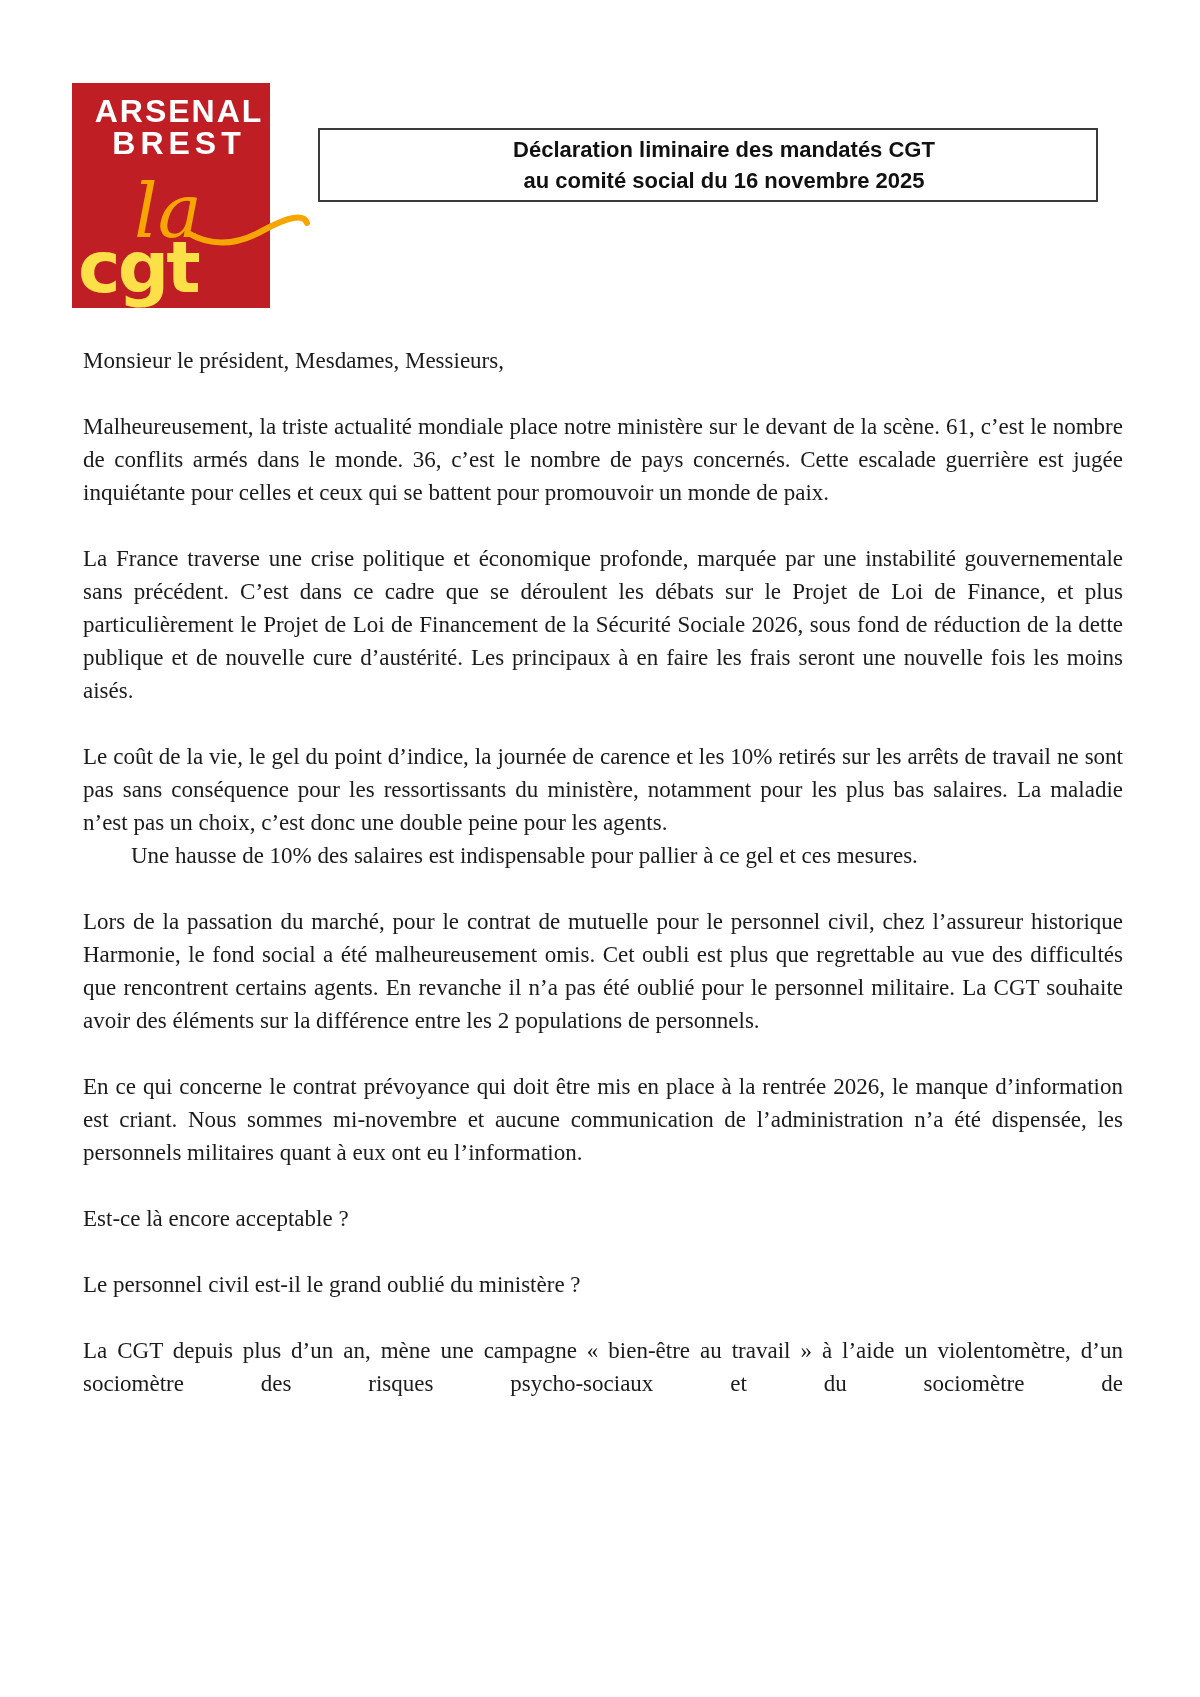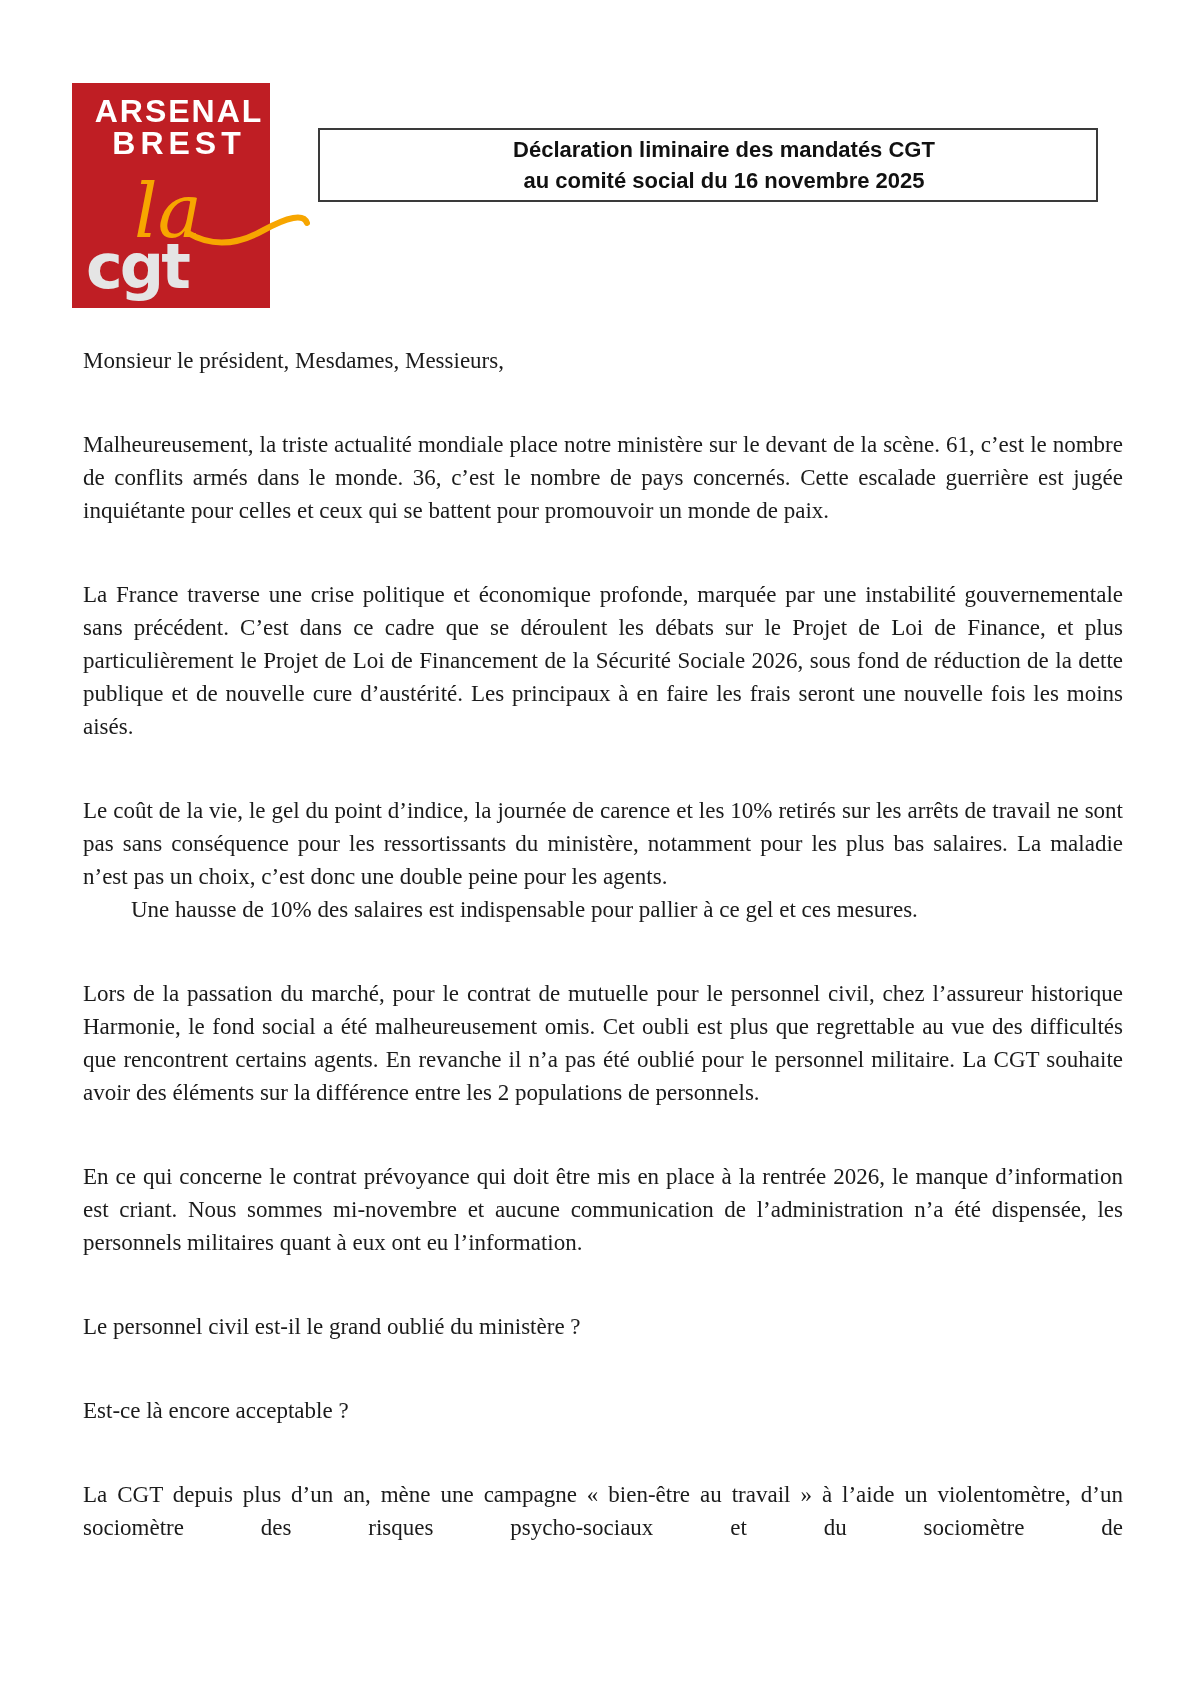--- a/index.html
+++ b/index.html
@@ -36,25 +36,25 @@
     overflow:visible;
     pointer-events:none;
   }
   .logo-la text {
     font-family:"DejaVu Serif", serif;
     font-style:italic;
     font-size:74px;
   }
   .logo-cgt {
     position:absolute;
-    left:14px; bottom:8px;
-    color:#e5e5e5;
+    left:6px; bottom:8px;
+    color:#fde047;
     font-family:"DejaVu Sans", sans-serif;
     font-weight:bold;
-    font-size:62px;
+    font-size:72px;
     line-height:66px;
     letter-spacing:-3px;
   }
 
   
   .title-box {
     position:absolute;
     left:318px; top:128px;
     width:780px; height:74px;
     border:2px solid #3a3a3a;
@@ -76,21 +76,21 @@
   .body-text {
     position:absolute;
     left:83px; top:344px;
     width:1040px;
     font-size:23px;
     line-height:33px;
     color:#1b1b1b;
     text-align:justify;
   }
   .body-text p { margin:0; }
-  .body-text p + p { margin-top:51px; }
+  .body-text p + p { margin-top:33px; }
   .body-text p.flush { margin-top:0;margin-left:48px; }
   .body-text p.justify-last { text-align-last:justify; }
 </style>
 </head>
 <body>
 
 <div class="page">
 
   <div class="logo">
     <div class="logo-top">
@@ -110,18 +110,18 @@
   </div>
 
   <main class="body-text" id="paragraphs">
       <p class="">Monsieur le président, Mesdames, Messieurs,</p>
       <p class="">Malheureusement, la triste actualité mondiale place notre ministère sur le devant de la scène. 61, c’est le nombre de conflits armés dans le monde. 36, c’est le nombre de pays concernés. Cette escalade guerrière est jugée inquiétante pour celles et ceux qui se battent pour promouvoir un monde de paix.</p>
       <p class="">La France traverse une crise politique et économique profonde, marquée par une instabilité gouvernementale sans précédent. C’est dans ce cadre que se déroulent les débats sur le Projet de Loi de Finance, et plus particulièrement le Projet de Loi de Financement de la Sécurité Sociale 2026, sous fond de réduction de la dette publique et de nouvelle cure d’austérité. Les principaux à en faire les frais seront une nouvelle fois les moins aisés.</p>
       <p class="">Le coût de la vie, le gel du point d’indice, la journée de carence et les 10% retirés sur les arrêts de travail ne sont pas sans conséquence pour les ressortissants du ministère, notamment pour les plus bas salaires. La maladie n’est pas un choix, c’est donc une double peine pour les agents.</p>
       <p class="flush ">Une hausse de 10% des salaires est indispensable pour pallier à ce gel et ces mesures.</p>
       <p class="">Lors de la passation du marché, pour le contrat de mutuelle pour le personnel civil, chez l’assureur historique Harmonie, le fond social a été malheureusement omis. Cet oubli est plus que regrettable au vue des difficultés que rencontrent certains agents. En revanche il n’a pas été oublié pour le personnel militaire. La CGT souhaite avoir des éléments sur la différence entre les 2 populations de personnels.</p>
       <p class="">En ce qui concerne le contrat prévoyance qui doit être mis en place à la rentrée 2026, le manque d’information est criant. Nous sommes mi-novembre et aucune communication de l’administration n’a été dispensée, les personnels militaires quant à eux ont eu l’information.</p>
+      <p class="">Est-ce là encore acceptable ?</p>
       <p class="">Le personnel civil est-il le grand oublié du ministère ?</p>
-      <p class="">Est-ce là encore acceptable ?</p>
       <p class="justify-last">La CGT depuis plus d’un an, mène une campagne « bien-être au travail » à l’aide un violentomètre, d’un sociomètre des risques psycho-sociaux et du sociomètre de</p>
     </main>
 
 </div>
 
 </body></html>

